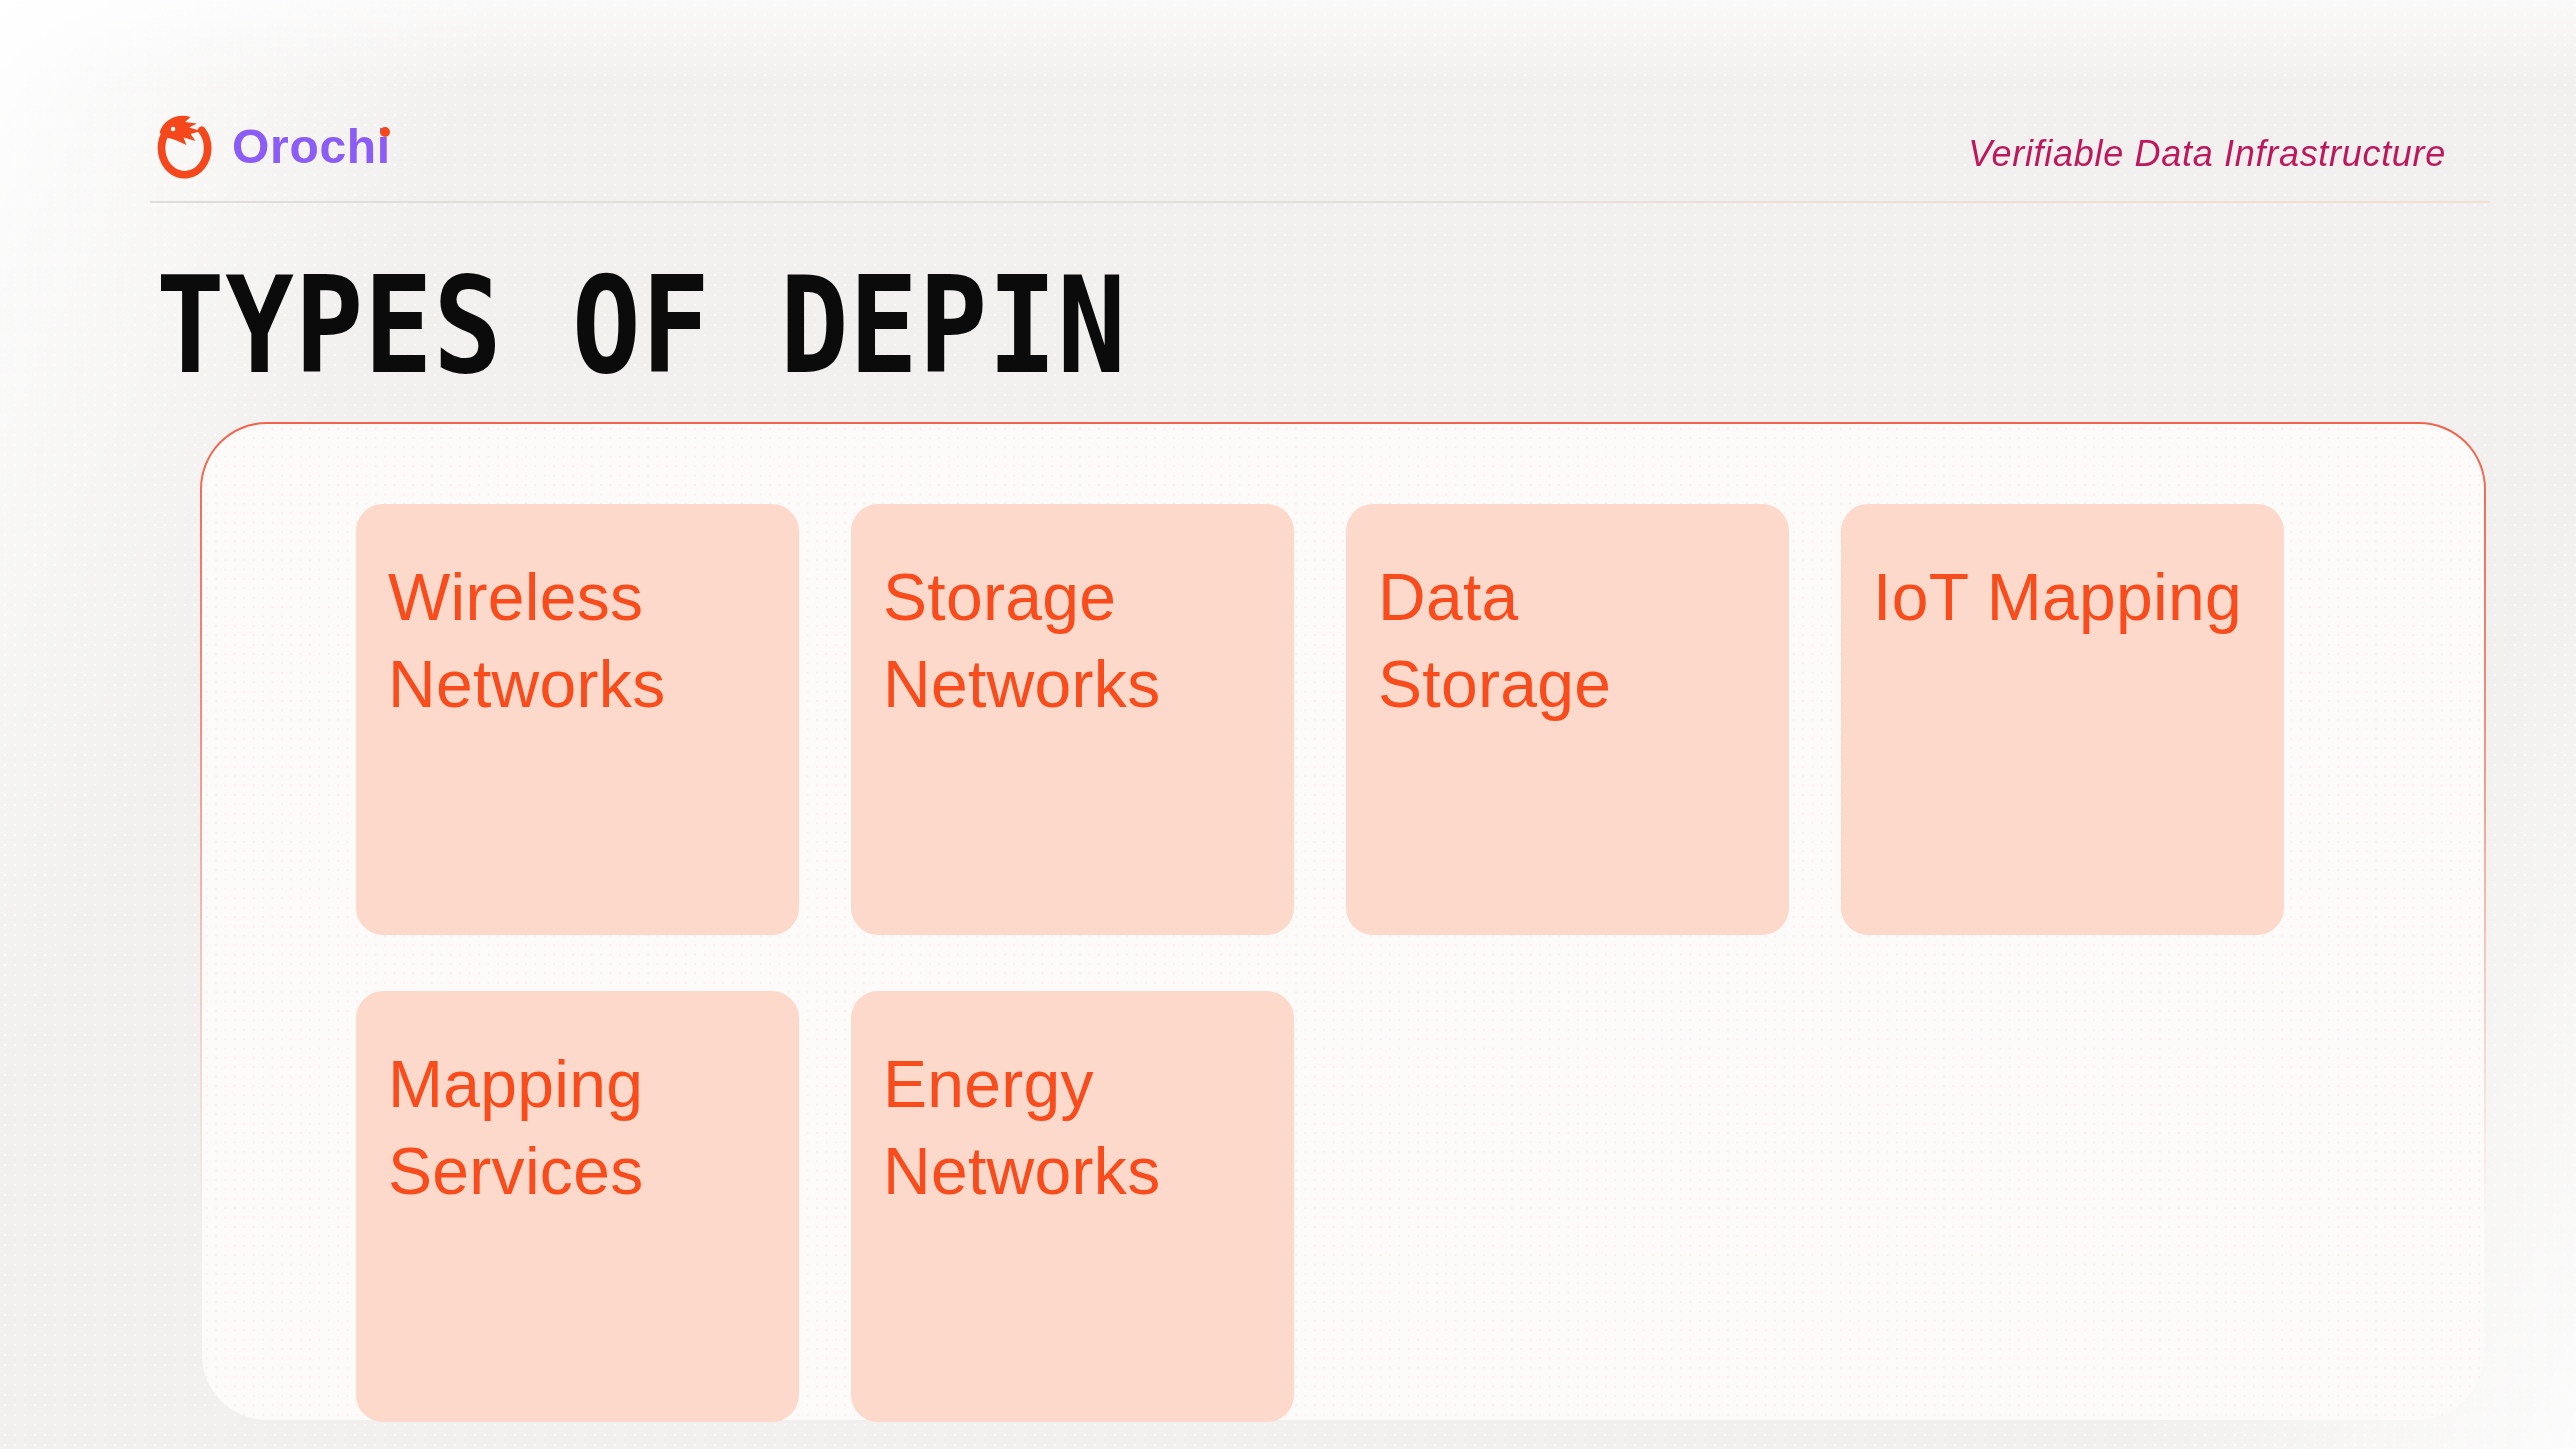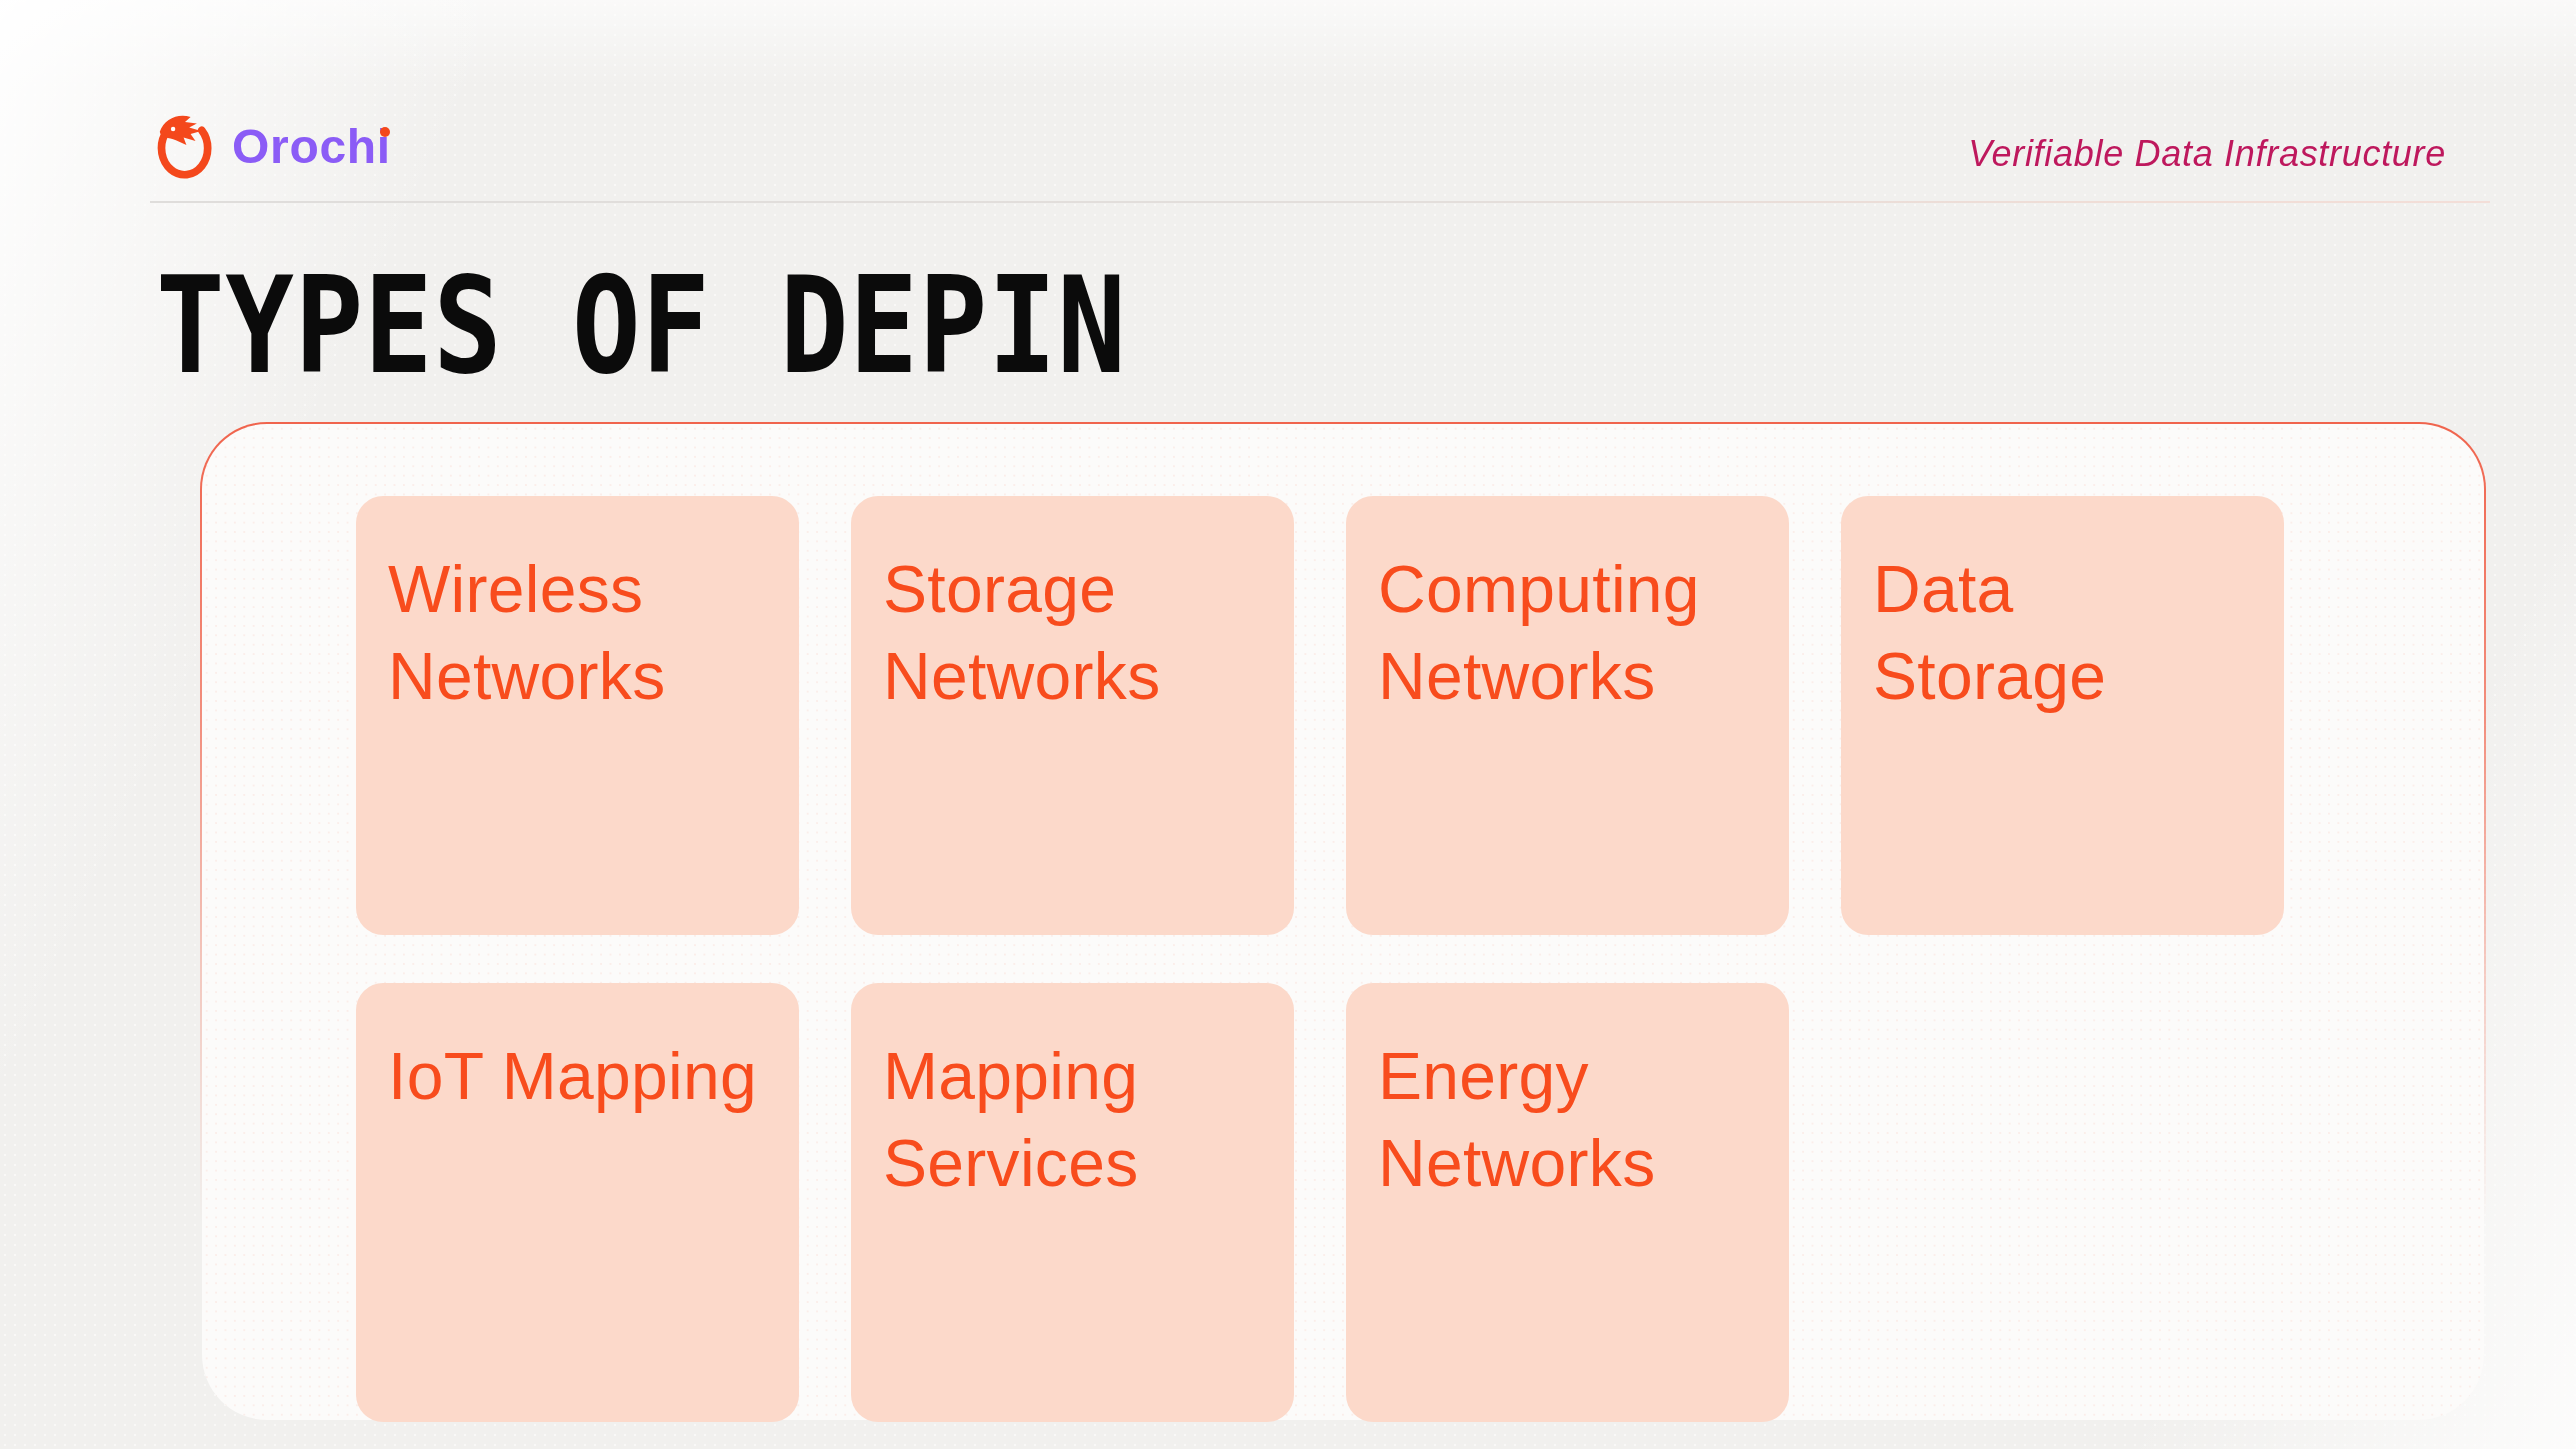--- a/index.html
+++ b/index.html
@@ -57,20 +57,21 @@
   .cards{
     position:absolute; left:156px; top:74px;
     display:grid; grid-template-columns:repeat(4,443px); grid-auto-rows:439px;
     column-gap:52px; row-gap:48px;
   }
   .card{
     background:#fcd9ca; border-radius:27px;
     padding:50px 24px 8px 32px;
     color:#f84c1d; font-size:66px; line-height:1.32; letter-spacing:0.3px;
     font-weight:400;
+    margin-top:8px;
   }
 </style>
 </head>
 <body>
 
 <header class="header">
   <div class="brand-lockup">
     <svg class="logo-icon" viewBox="0 0 100 110" aria-hidden="true">
 
       <path d="M21 38 A 33 38 0 1 0 74 32" fill="none" stroke="#f4481c" stroke-width="11" stroke-linecap="round"></path>
@@ -94,23 +95,20 @@
 <div class="panel-border">
   <div class="panel">
     <div class="cards">
       <div class="card">
         <span>Wireless Networks</span>
       </div>
       <div class="card">
         <span>Storage Networks</span>
       </div>
       <div class="card">
-        <span>Computing Networks</span>
-      </div>
-      <div class="card">
         <span>Data Storage</span>
       </div>
       <div class="card">
         <span>IoT Mapping</span>
       </div>
       <div class="card">
         <span>Mapping Services</span>
       </div>
       <div class="card">
         <span>Energy Networks</span>

